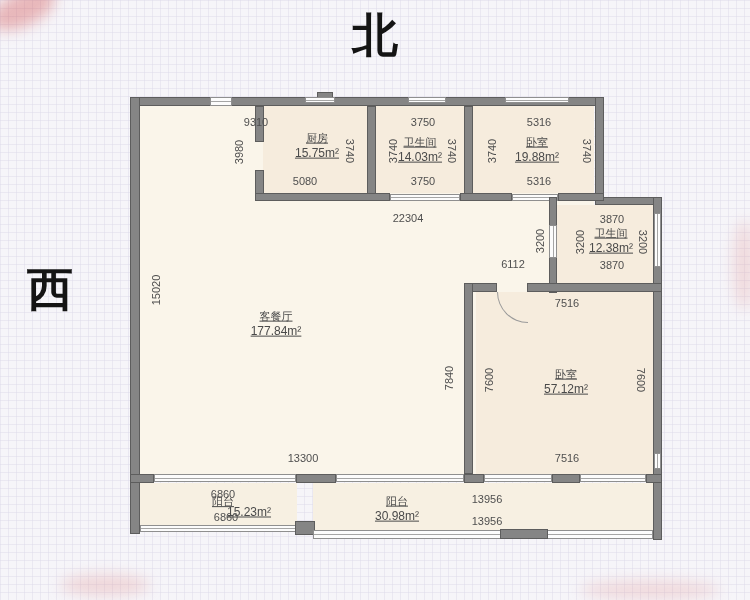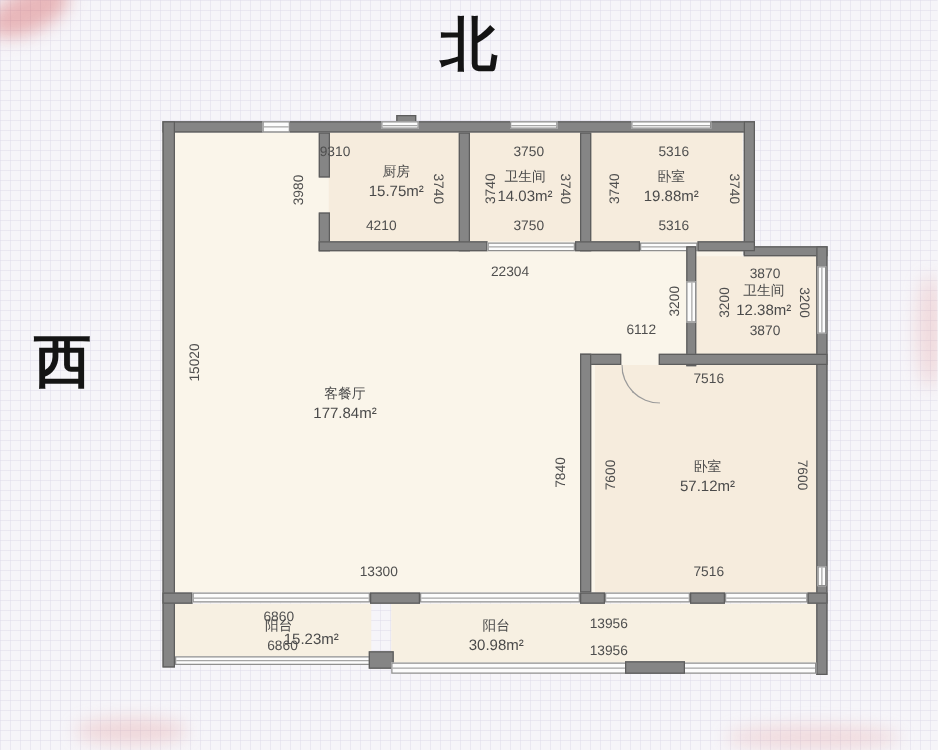--- a/index.html
+++ b/index.html
@@ -16,21 +16,21 @@
   .plan{position:absolute;left:0;top:0;width:750px;height:600px;}
   .floor{position:absolute;background:#faf5ea;}
   .room{position:absolute;background:#f6ecdd;}
   .balc{position:absolute;background:#f7f0e2;}
   .wall{position:absolute;background:#858585;border:1px solid #5d5d5d;box-sizing:border-box;}
   .win{position:absolute;background:#fcfcfc;border:1px solid #8f8f8f;box-sizing:border-box;}
   .win.h::after{content:'';position:absolute;left:0;right:0;top:45%;height:0;border-top:1px solid #a5a5a5;}
   .win.v::after{content:'';position:absolute;top:0;bottom:0;left:45%;width:0;border-left:1px solid #a5a5a5;}
   .arc{position:absolute;border-left:1px solid #9a9a9a;border-bottom:1px solid #9a9a9a;border-bottom-left-radius:100% 100%;}
   .rlabel{position:absolute;transform:translate(-50%,-50%);text-align:center;color:#4a4a4a;
-          font-size:11px;line-height:1.25;white-space:nowrap;}
+          font-size:11px;line-height:1.25;white-space:nowrap;text-decoration:underline;}
   .rlabel .a{font-size:12px;}
   .d{position:absolute;transform:translate(-50%,-50%);color:#4f4f4f;font-size:11px;white-space:nowrap;}
   .d.vu{transform:translate(-50%,-50%) rotate(-90deg);}
   .d.vd{transform:translate(-50%,-50%) rotate(90deg);}
   .compass{position:absolute;color:#141414;font-weight:700;font-size:46px;line-height:1;}
   .compass.n{left:352px;top:12px;}
   .compass.w{left:27px;top:266px;}
 </style>
 </head>
 <body>
@@ -132,22 +132,22 @@
     <div>阳台</div>
   </div>
   <div class="rlabel" style="left:221px;top:512px;margin-left:28px;">
     <div class="a">15.23m²</div>
   </div>
   <div class="rlabel" style="left:397px;top:509px;">
     <div>阳台</div>
     <div class="a">30.98m²</div>
   </div>
 
-  <span class="d" style="left:268px;top:122px;">9310</span>
-  <span class="d" style="left:305px;top:181px;">4210</span>
+  <span class="d" style="left:256px;top:122px;">9310</span>
+  <span class="d" style="left:305px;top:181px;">5080</span>
   <span class="d" style="left:423px;top:122px;">3750</span>
   <span class="d" style="left:423px;top:181px;">3750</span>
   <span class="d" style="left:539px;top:122px;">5316</span>
   <span class="d" style="left:539px;top:181px;">5316</span>
   <span class="d" style="left:408px;top:218px;">22304</span>
   <span class="d" style="left:513px;top:264px;">6112</span>
   <span class="d" style="left:612px;top:219px;">3870</span>
   <span class="d" style="left:612px;top:265px;">3870</span>
   <span class="d" style="left:567px;top:303px;">7516</span>
   <span class="d" style="left:567px;top:458px;">7516</span>

